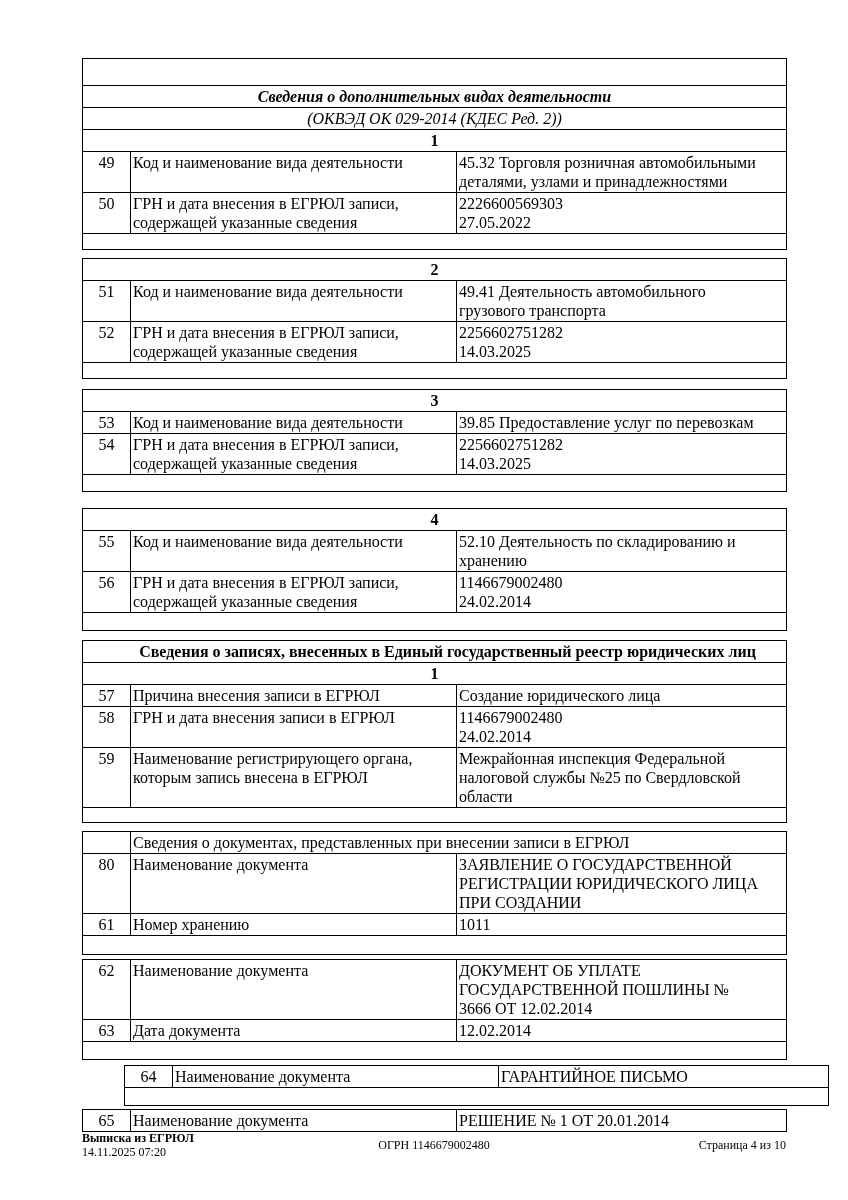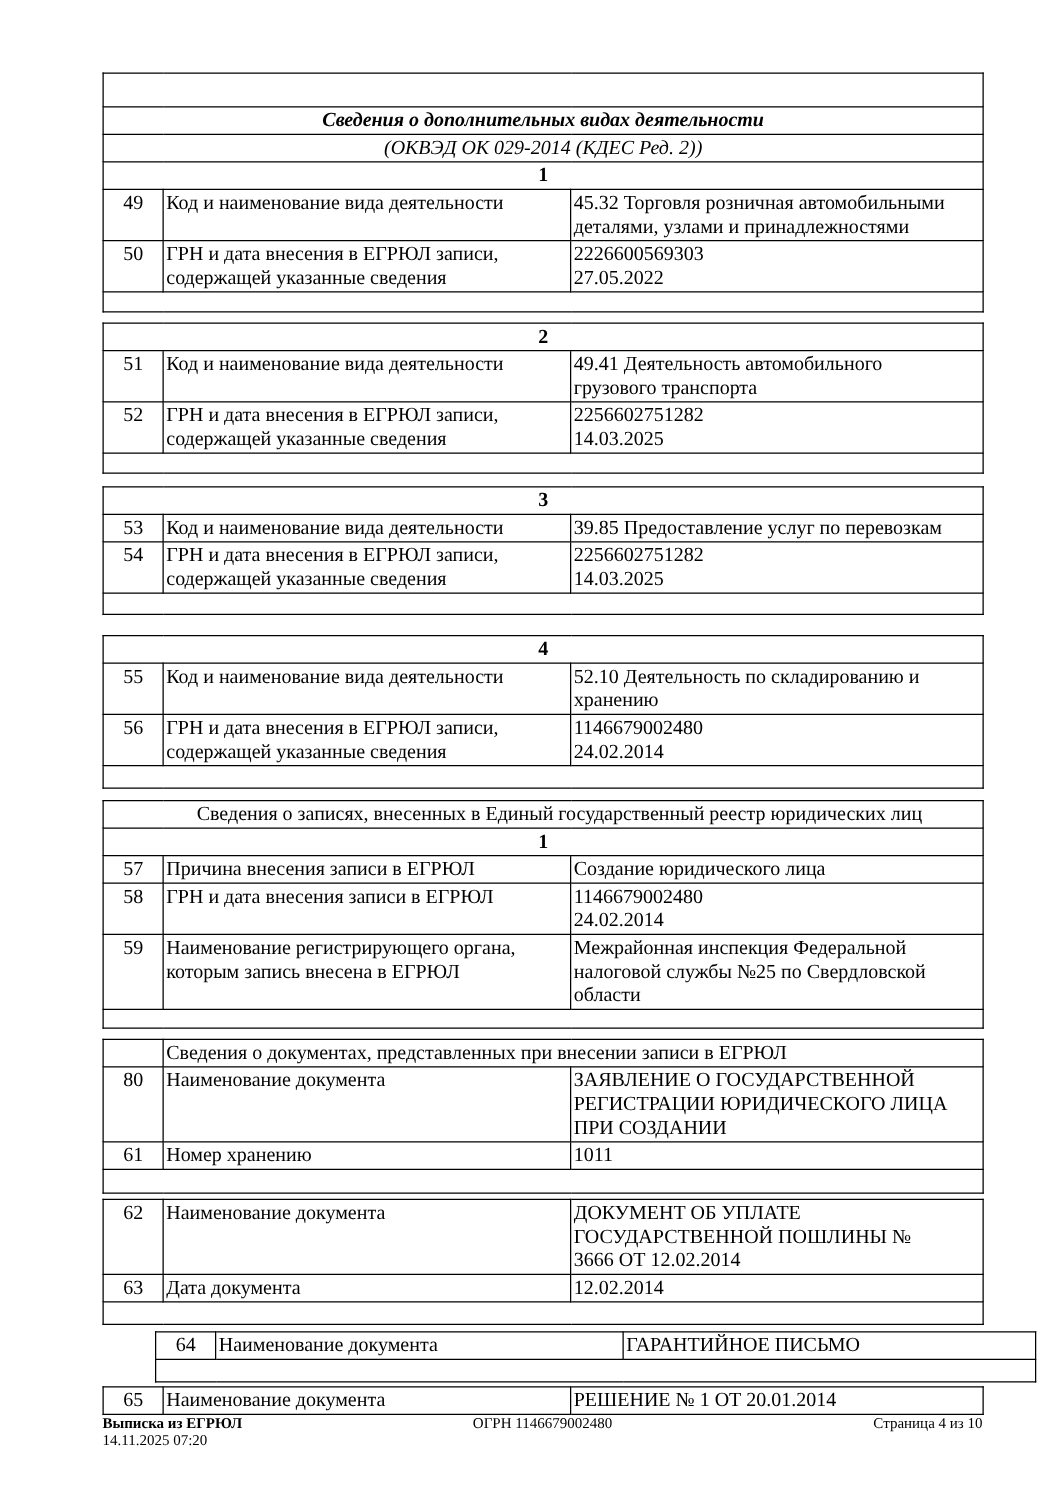--- a/index.html
+++ b/index.html
@@ -26,29 +26,29 @@
   }
   col.c-num { width:48px; }
   col.c-lbl { width:326px; }
   col.c-val { width:330px; }
   td.num { text-align:center; padding:1px 0; }
   td.lbl { padding-left:5px; white-space:pre; }
   td.val { padding-left:4px; white-space:pre; }
   tr.title-row td { text-align:center; font-weight:bold; font-style:italic; }
   tr.subtitle-row td { text-align:center; font-style:italic; }
   tr.numhead-row td { text-align:center; font-weight:bold; }
-  tr.bold-head td { text-align:center; font-weight:normal;padding-left:28px; }
+  tr.bold-head td { text-align:center; font-weight:bold;padding-left:28px; }
   td.subhead { padding-left:5px; }
   tr.blank-top td { height:24px; border-bottom:1px solid #000; }
   td.sp13 { height:13px; } td.sp14 { height:14px; } td.sp15 { height:15px; } td.sp12 { height:12px; } td.sp16 { height:16px; }
   .mb8{margin-bottom:8px;} .mb10{margin-bottom:10px;} .mb16{margin-bottom:16px;} .mb9{margin-bottom:9px;}
   .mb4{margin-bottom:4px;} .mb5{margin-bottom:5px;padding-left:16px;} .mb3{margin-bottom:3px;margin-left:42px;}
   .footer {
     position:absolute; left:82px; top:1131px; width:704px;
-    display:flex; justify-content:space-between; align-items:flex-start;
+    display:flex; justify-content:space-between; align-items:center;
     font-size:12px; line-height:14px;
   }
   .footer .fcol { flex:1; }
   .footer .fcenter { text-align:center; }
   .footer .fright { text-align:right; }
   .footer .bold { font-weight:bold; }
 </style>
 </head>
 <body>
 

